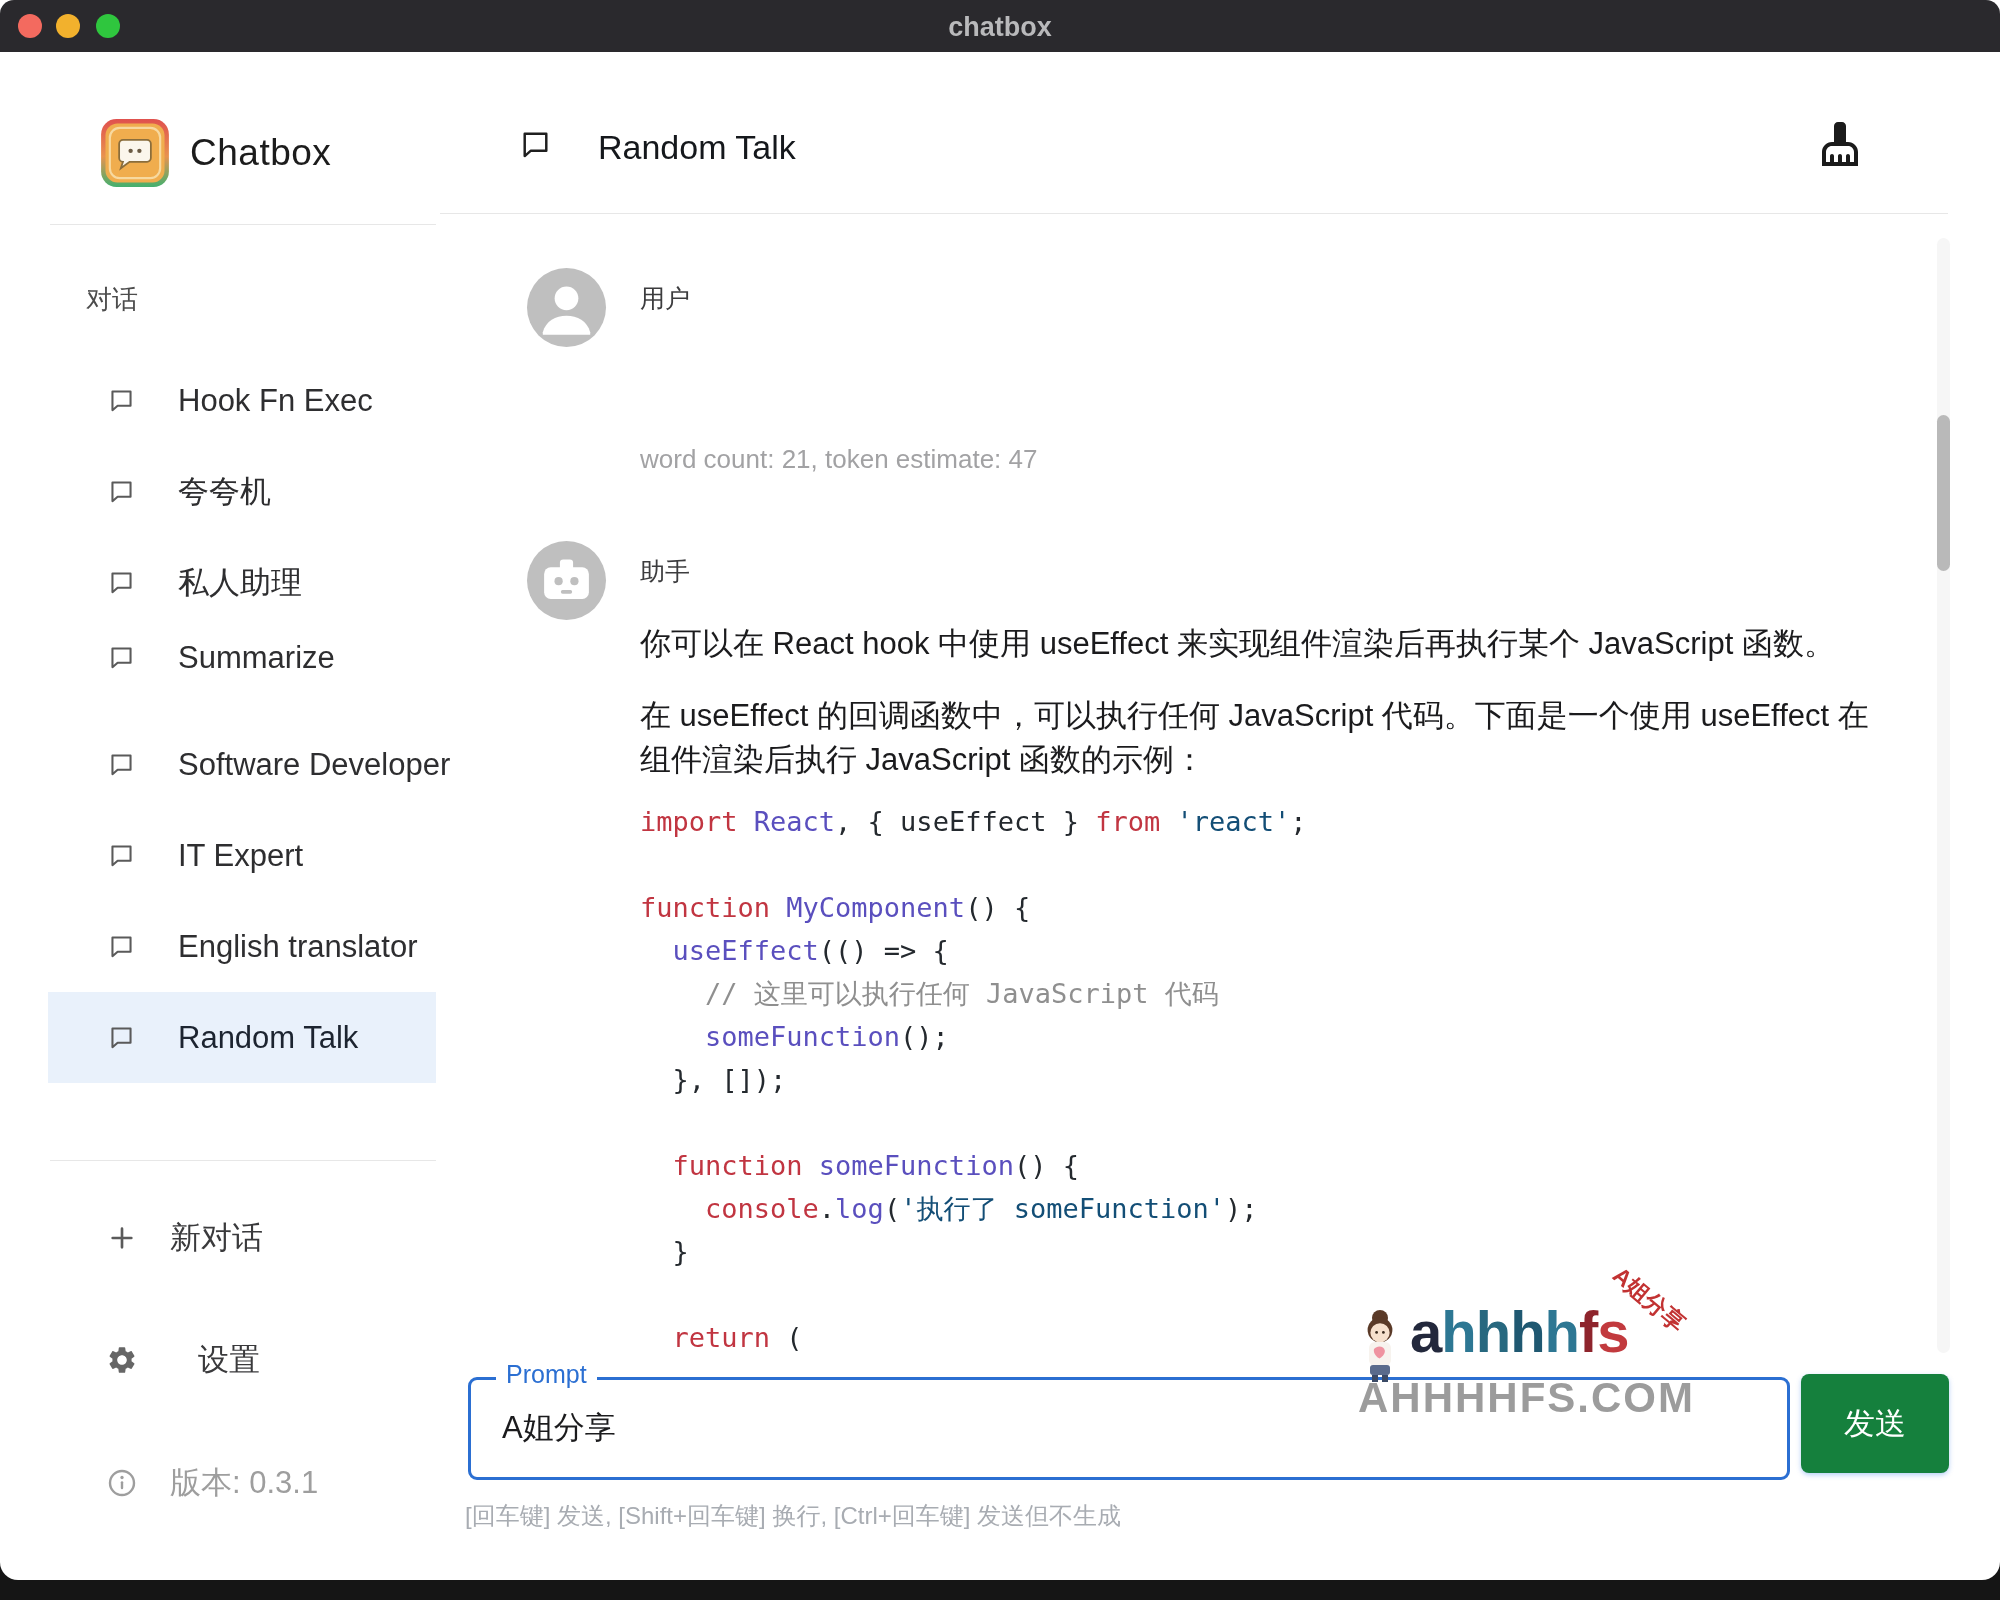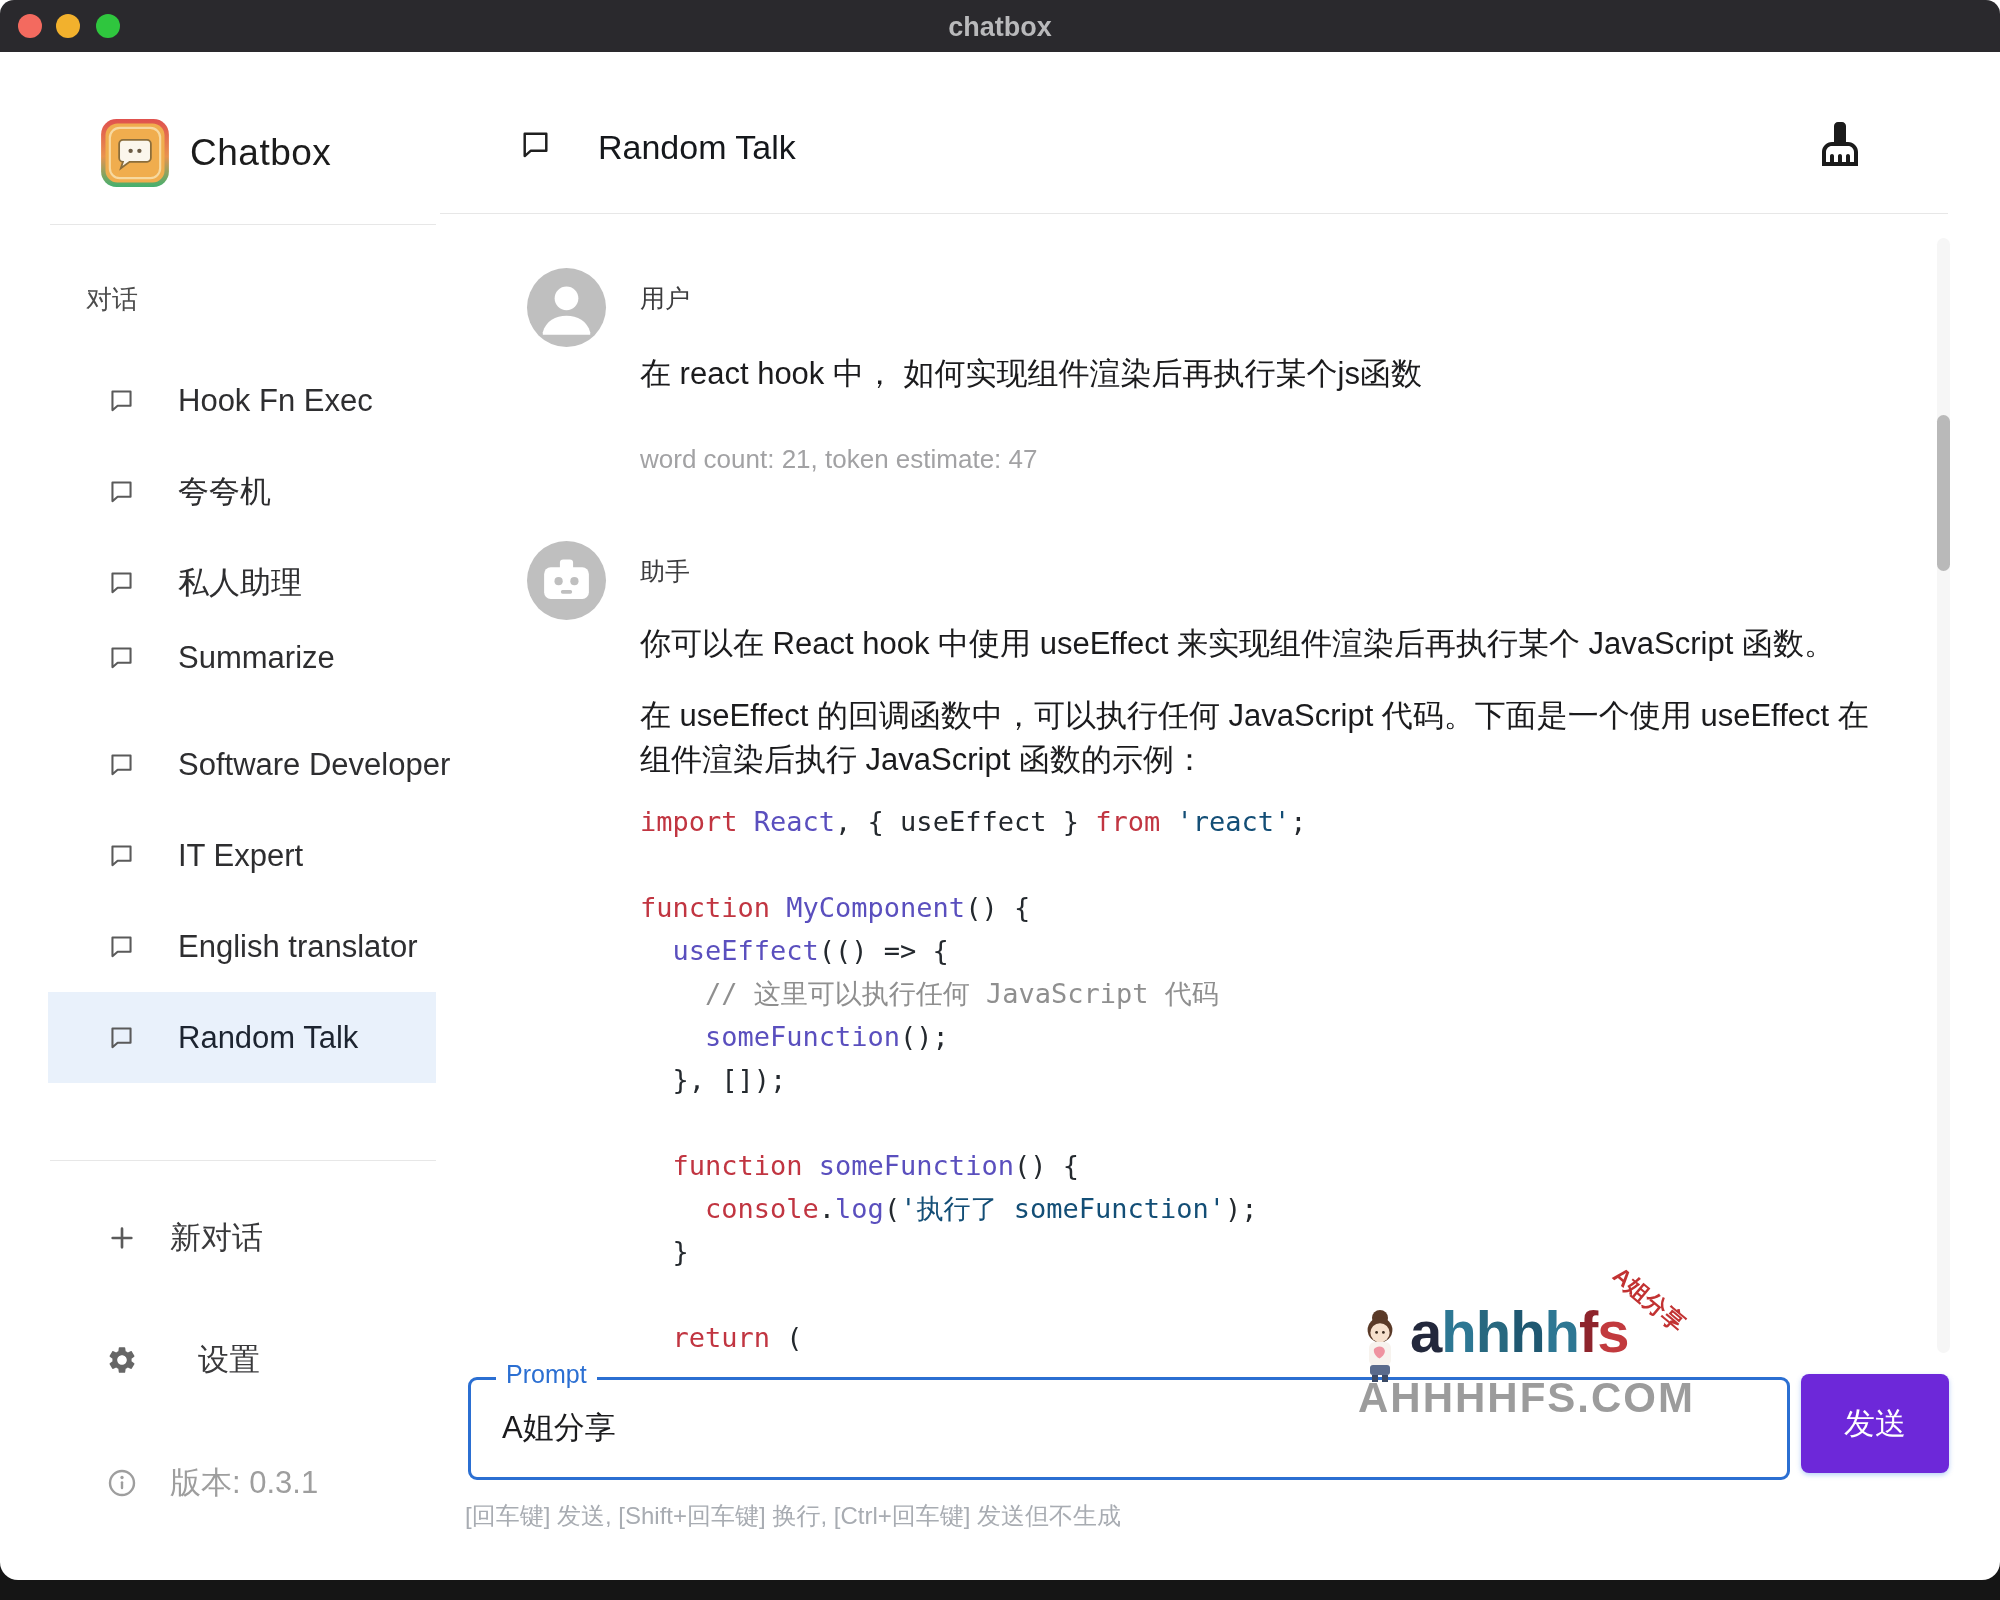--- a/index.html
+++ b/index.html
@@ -47,21 +47,21 @@
   .tok-kw { color:#c13541; } .tok-fn { color:#5a4fbe; } .tok-str { color:#134e76; } .tok-cm { color:#8f8f8f; } .tok-pl { color:#24292e; }
 
   
   .scroll-track { position:absolute; left:1937px; top:238px; width:13px; height:1115px; background:#f6f6f6; border-radius:7px; }
   .scroll-thumb { position:absolute; left:0; top:177px; width:13px; height:156px; background:#b9b9b9; border-radius:7px; }
 
   
   .prompt-box { position:absolute; left:468px; top:1377px; width:1322px; height:103px; border:3px solid #2b6fd2; border-radius:9px; background:#ffffff; }
   .prompt-label { position:absolute; left:496px; top:1360px; background:#ffffff; padding:0 10px; font-size:25px; color:#2b6fd2; z-index:3; }
   .prompt-input { position:absolute; left:478px; top:1384px; width:1240px; height:88px; border:none; outline:none; font-size:31px; color:#1b1b1d; padding-left:24px; font-family:"Liberation Sans", sans-serif; background:transparent; z-index:2; }
-  .send-btn { position:absolute; left:1801px; top:1374px; width:148px; height:99px; background:#6d28d9; border:none; border-radius:8px; color:#ffffff; font-size:31px; cursor:pointer; box-shadow:0 2px 5px rgba(45,121,230,.35); font-family:"Liberation Sans", sans-serif; }
+  .send-btn { position:absolute; left:1801px; top:1374px; width:148px; height:99px; background:#15803d; border:none; border-radius:8px; color:#ffffff; font-size:31px; cursor:pointer; box-shadow:0 2px 5px rgba(45,121,230,.35); font-family:"Liberation Sans", sans-serif; }
   .hint { position:absolute; left:465px; top:1500px; font-size:24px; color:#a8acb2; }
 
   
   .watermark { position:absolute; left:1352px; top:1292px; width:330px; height:150px; z-index:5; pointer-events:none; }
   .wm-word { position:absolute; left:58px; top:6px; font-weight:800; font-size:58px; letter-spacing:-1px; white-space:nowrap; }
   .wm-tag { position:absolute; left:254px; top:-8px; font-size:23px; font-weight:bold; color:#c23232; transform:rotate(40deg); white-space:nowrap; }
   .wm-domain { position:absolute; left:6px; top:82px; font-size:42px; font-weight:bold; color:#9c9c9c; letter-spacing:2px; white-space:nowrap; }
   .wm-girl { position:absolute; left:0; top:16px; width:56px; height:76px; }
 </style>
 </head>
@@ -183,21 +183,20 @@
   </svg>
   <div class="divider hdr-div"></div>
 
   <div class="avatar" style="left:527px; top:268px;">
     <svg viewBox="0 0 24 24" width="79" height="79">
       <circle cx="12" cy="9.2" r="3.6" fill="#ffffff"></circle>
       <path d="M4.8 19.5c.9-3.4 3.9-5 7.2-5s6.3 1.6 7.2 5v.8H4.8z" fill="#ffffff"></path>
     </svg>
   </div>
   <div class="role-label" style="left:640px; top:282px;">用户</div>
-  <div class="msg-text" style="top:352px;">在 react hook 中， 如何实现组件渲染后再执行某个js函数</div>
   <div class="msg-meta" style="top:444px;">word count: 21, token estimate: 47</div>
 
   <div class="avatar" style="left:527px; top:541px;">
     <svg viewBox="0 0 24 24" width="79" height="79">
       <rect x="10" y="5.6" width="4" height="3.4" rx="1" fill="#ffffff"></rect>
       <rect x="5.2" y="8" width="13.6" height="9.6" rx="2" fill="#ffffff"></rect>
       <circle cx="9.6" cy="12.2" r="1.25" fill="#bfbfbf"></circle>
       <circle cx="14.4" cy="12.2" r="1.25" fill="#bfbfbf"></circle>
       <rect x="10.3" y="14.9" width="3.4" height="1.1" rx="0.5" fill="#bfbfbf"></rect>
     </svg>

